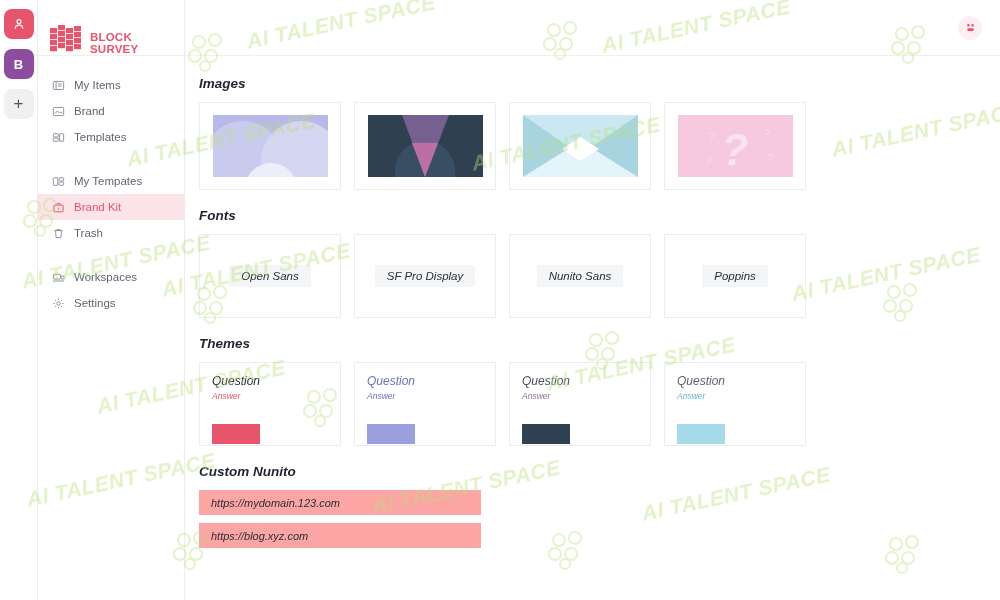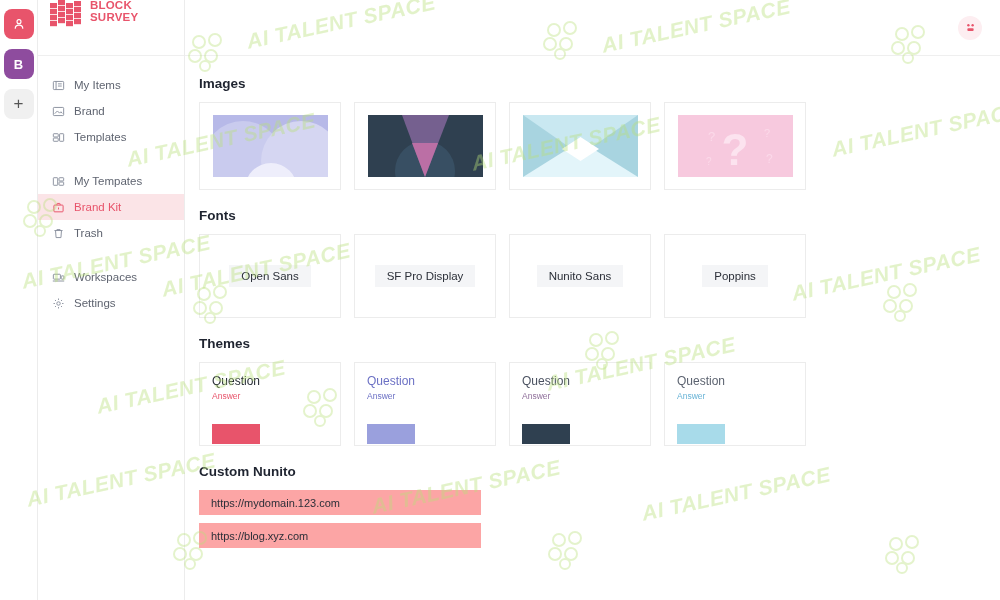--- a/index.html
+++ b/index.html
@@ -70,21 +70,21 @@
     flex: 0 0 147px;
     height: 600px;
     background: #ffffff;
     border-right: 1px solid #ececec;
     z-index: 3;
     position: relative;
   }
   .logo-box {
     height: 56px;
     border-bottom: 1px solid #efefef;
-    display: flex; align-items: flex-start;
+    display: flex; align-items: flex-end;
     padding-left: 12px;
     gap: 6px;
   }
   .logo-mark { display: block; }
   .logo-text {
     font-size: 11.5px; font-weight: bold; line-height: 11.5px;
     color: #e8546b; letter-spacing: .2px;
   }
   .nav { padding-top: 16px; }
   .nav-item {
@@ -106,20 +106,21 @@
   .nav-gap { height: 18px; }
 
   
   .main {
     flex: 1 1 auto;
     height: 600px;
     position: relative;
     background: #fff;
     display: flex; flex-direction: column;
     min-width: 0;
+    font-style: italic;
   }
   .topbar {
     height: 56px;
     border-bottom: 1px solid #efefef;
     display: flex; align-items: center;
     justify-content: flex-end;
     padding-right: 18px;
     flex: 0 0 56px;
     position: relative;
     z-index: 4;

